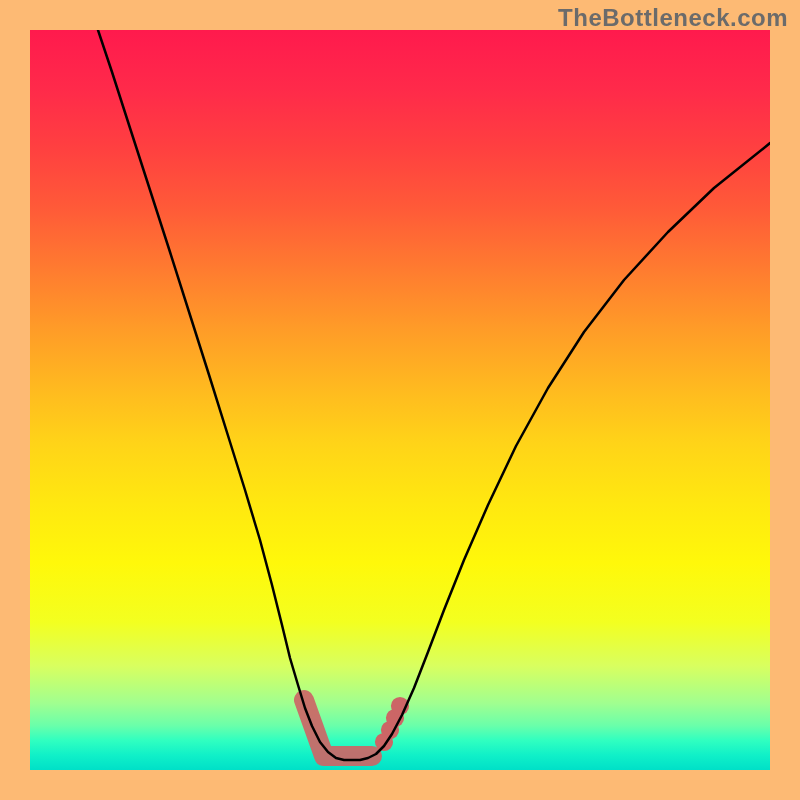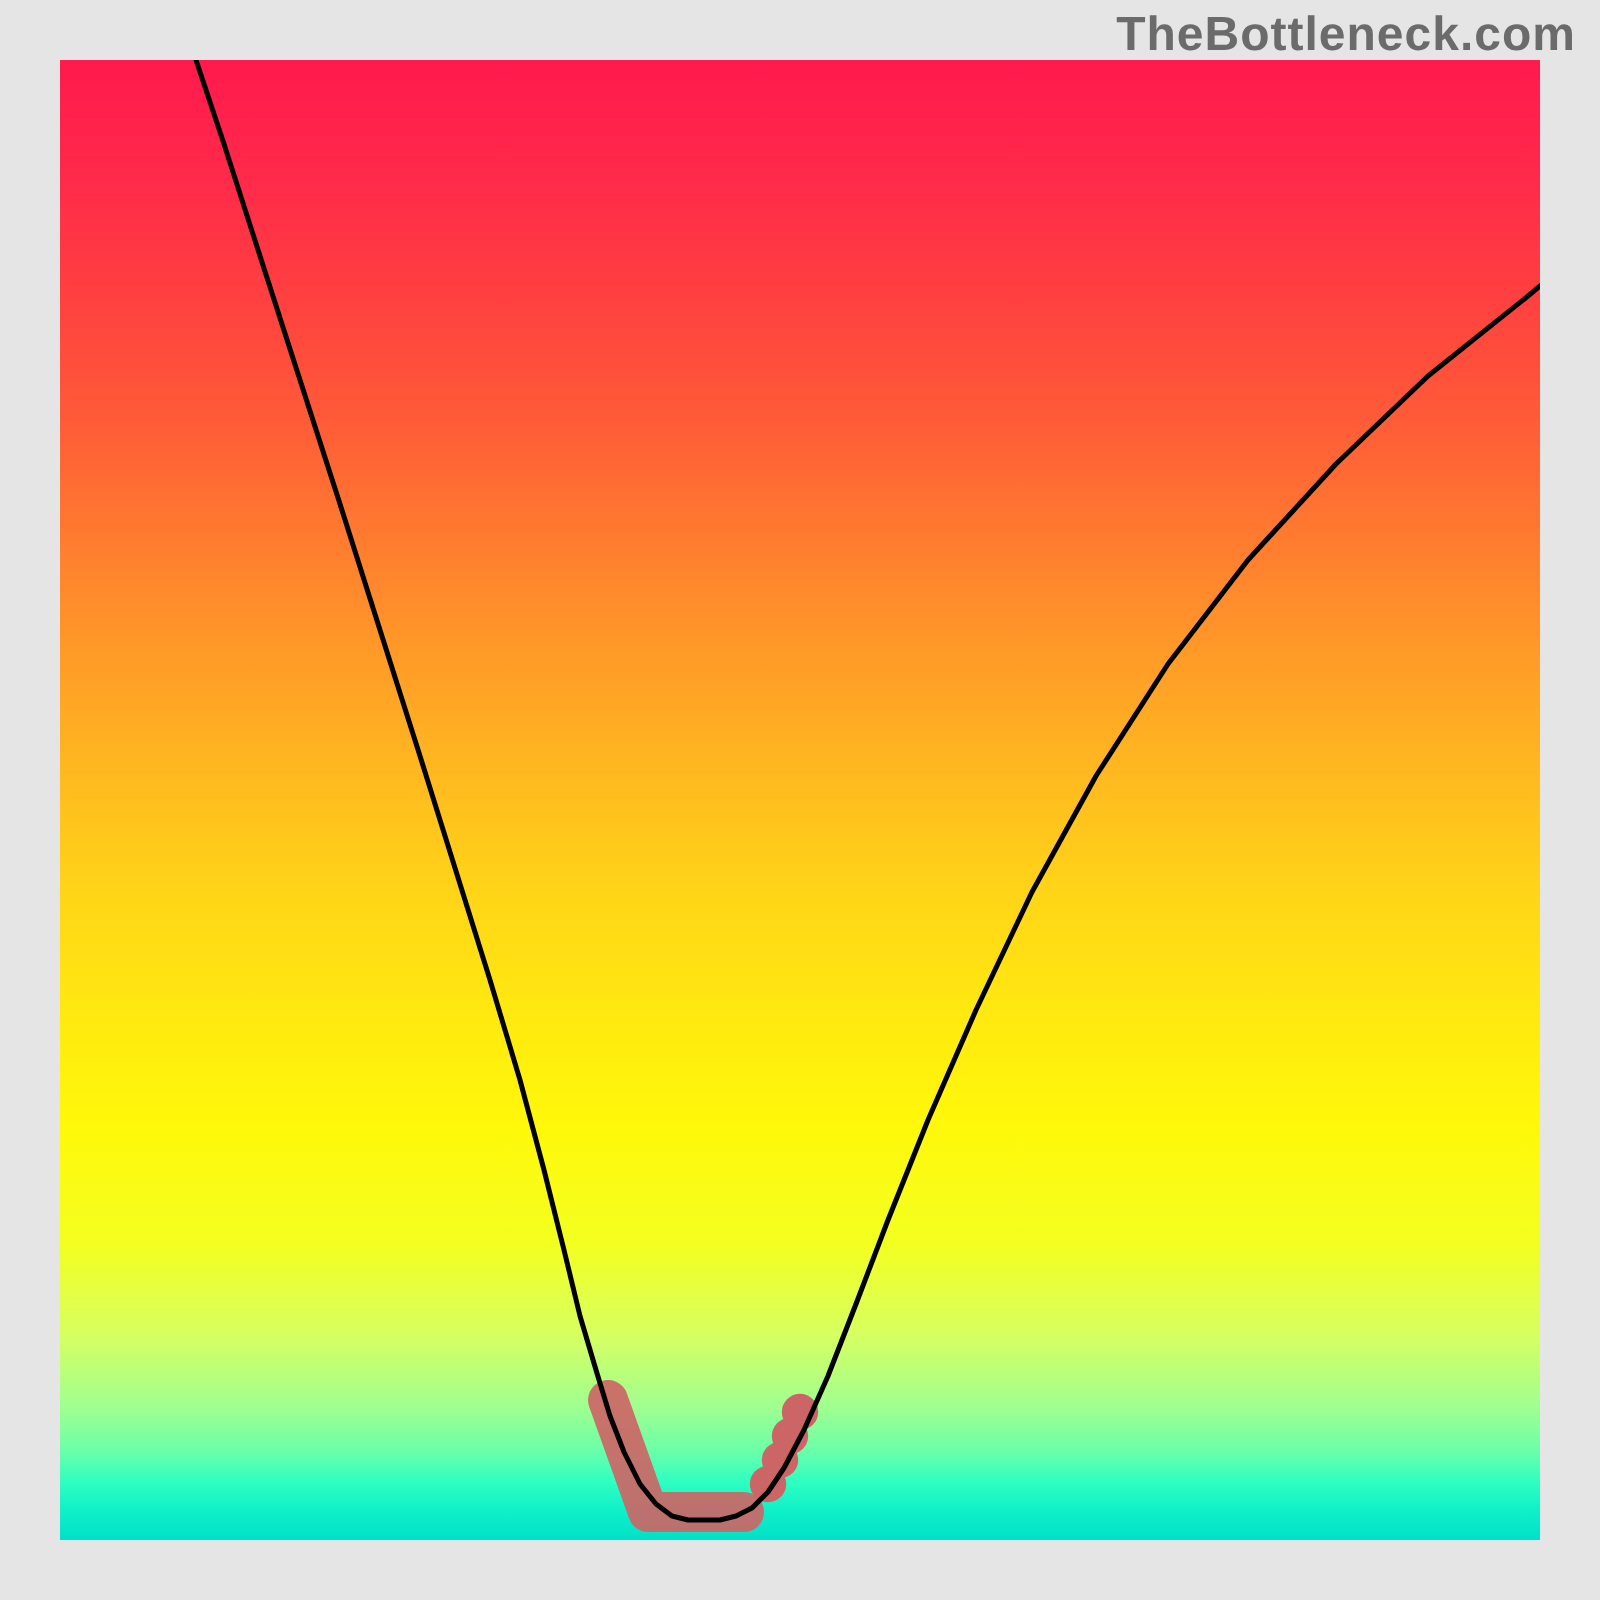--- a/index.html
+++ b/index.html
@@ -1,21 +1,21 @@
 <!DOCTYPE html>
 <html><head>
 <meta charset="utf-8">
 <style>
   * { margin: 0; padding: 0; box-sizing: border-box; }
   html, body { width: 800px; height: 800px; overflow: hidden; background: #fff; }
   .stage {
     position: relative;
     width: 800px;
     height: 800px;
-    background: #e5e5e5;
+    background: #fdba74;
   }
   .plot-area {
     position: absolute;
     left: 30px;
     top: 30px;
     width: 740px;
     height: 740px;
     background: linear-gradient(to bottom,
       #ff1a4d 0%,
       #ff2a4a 8%,

